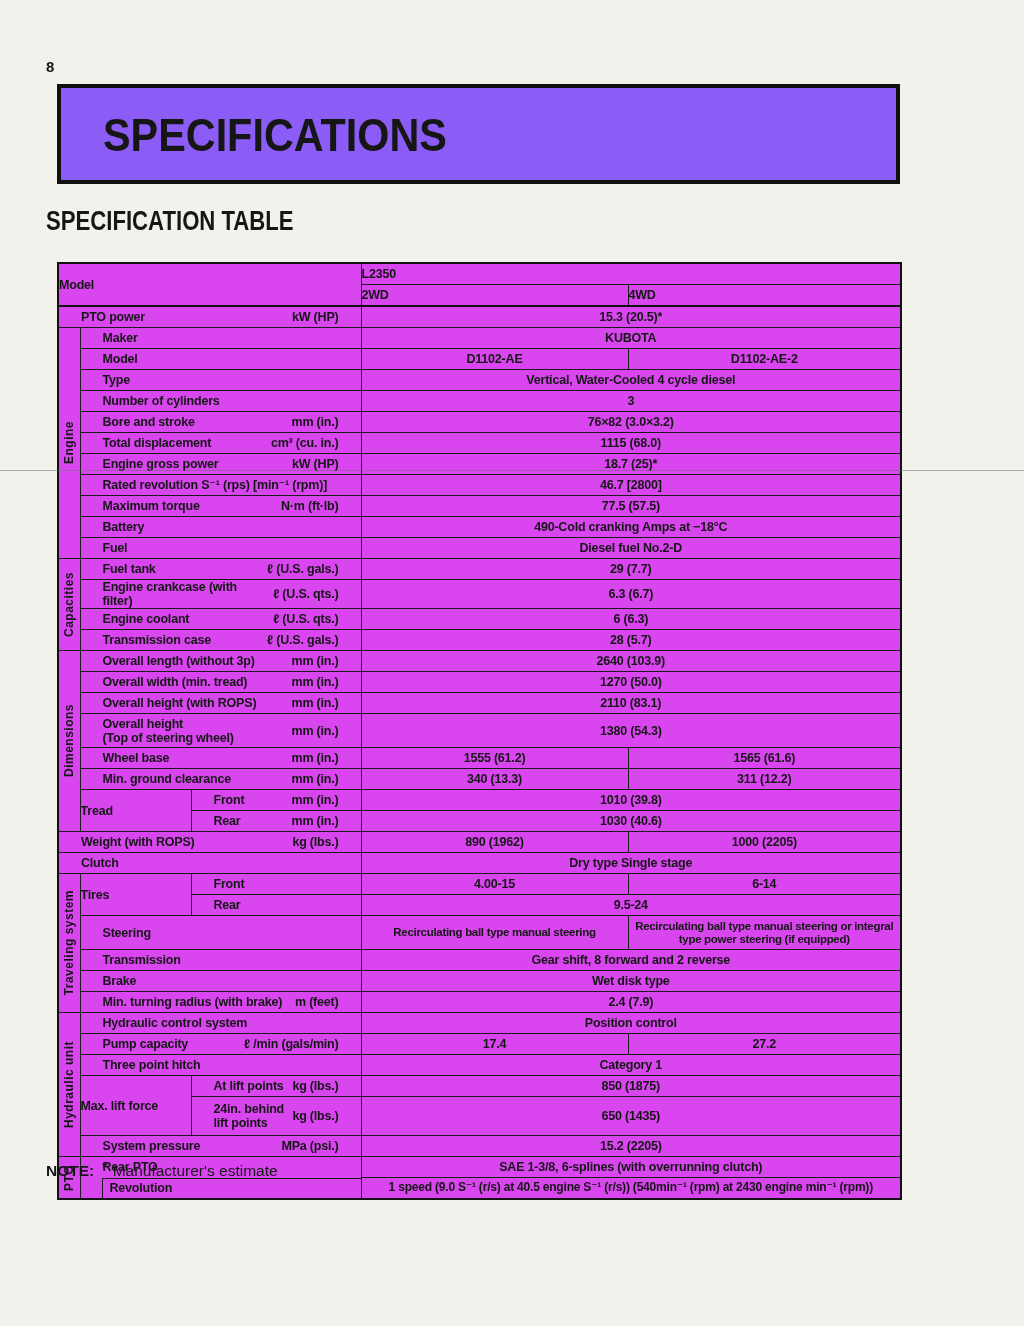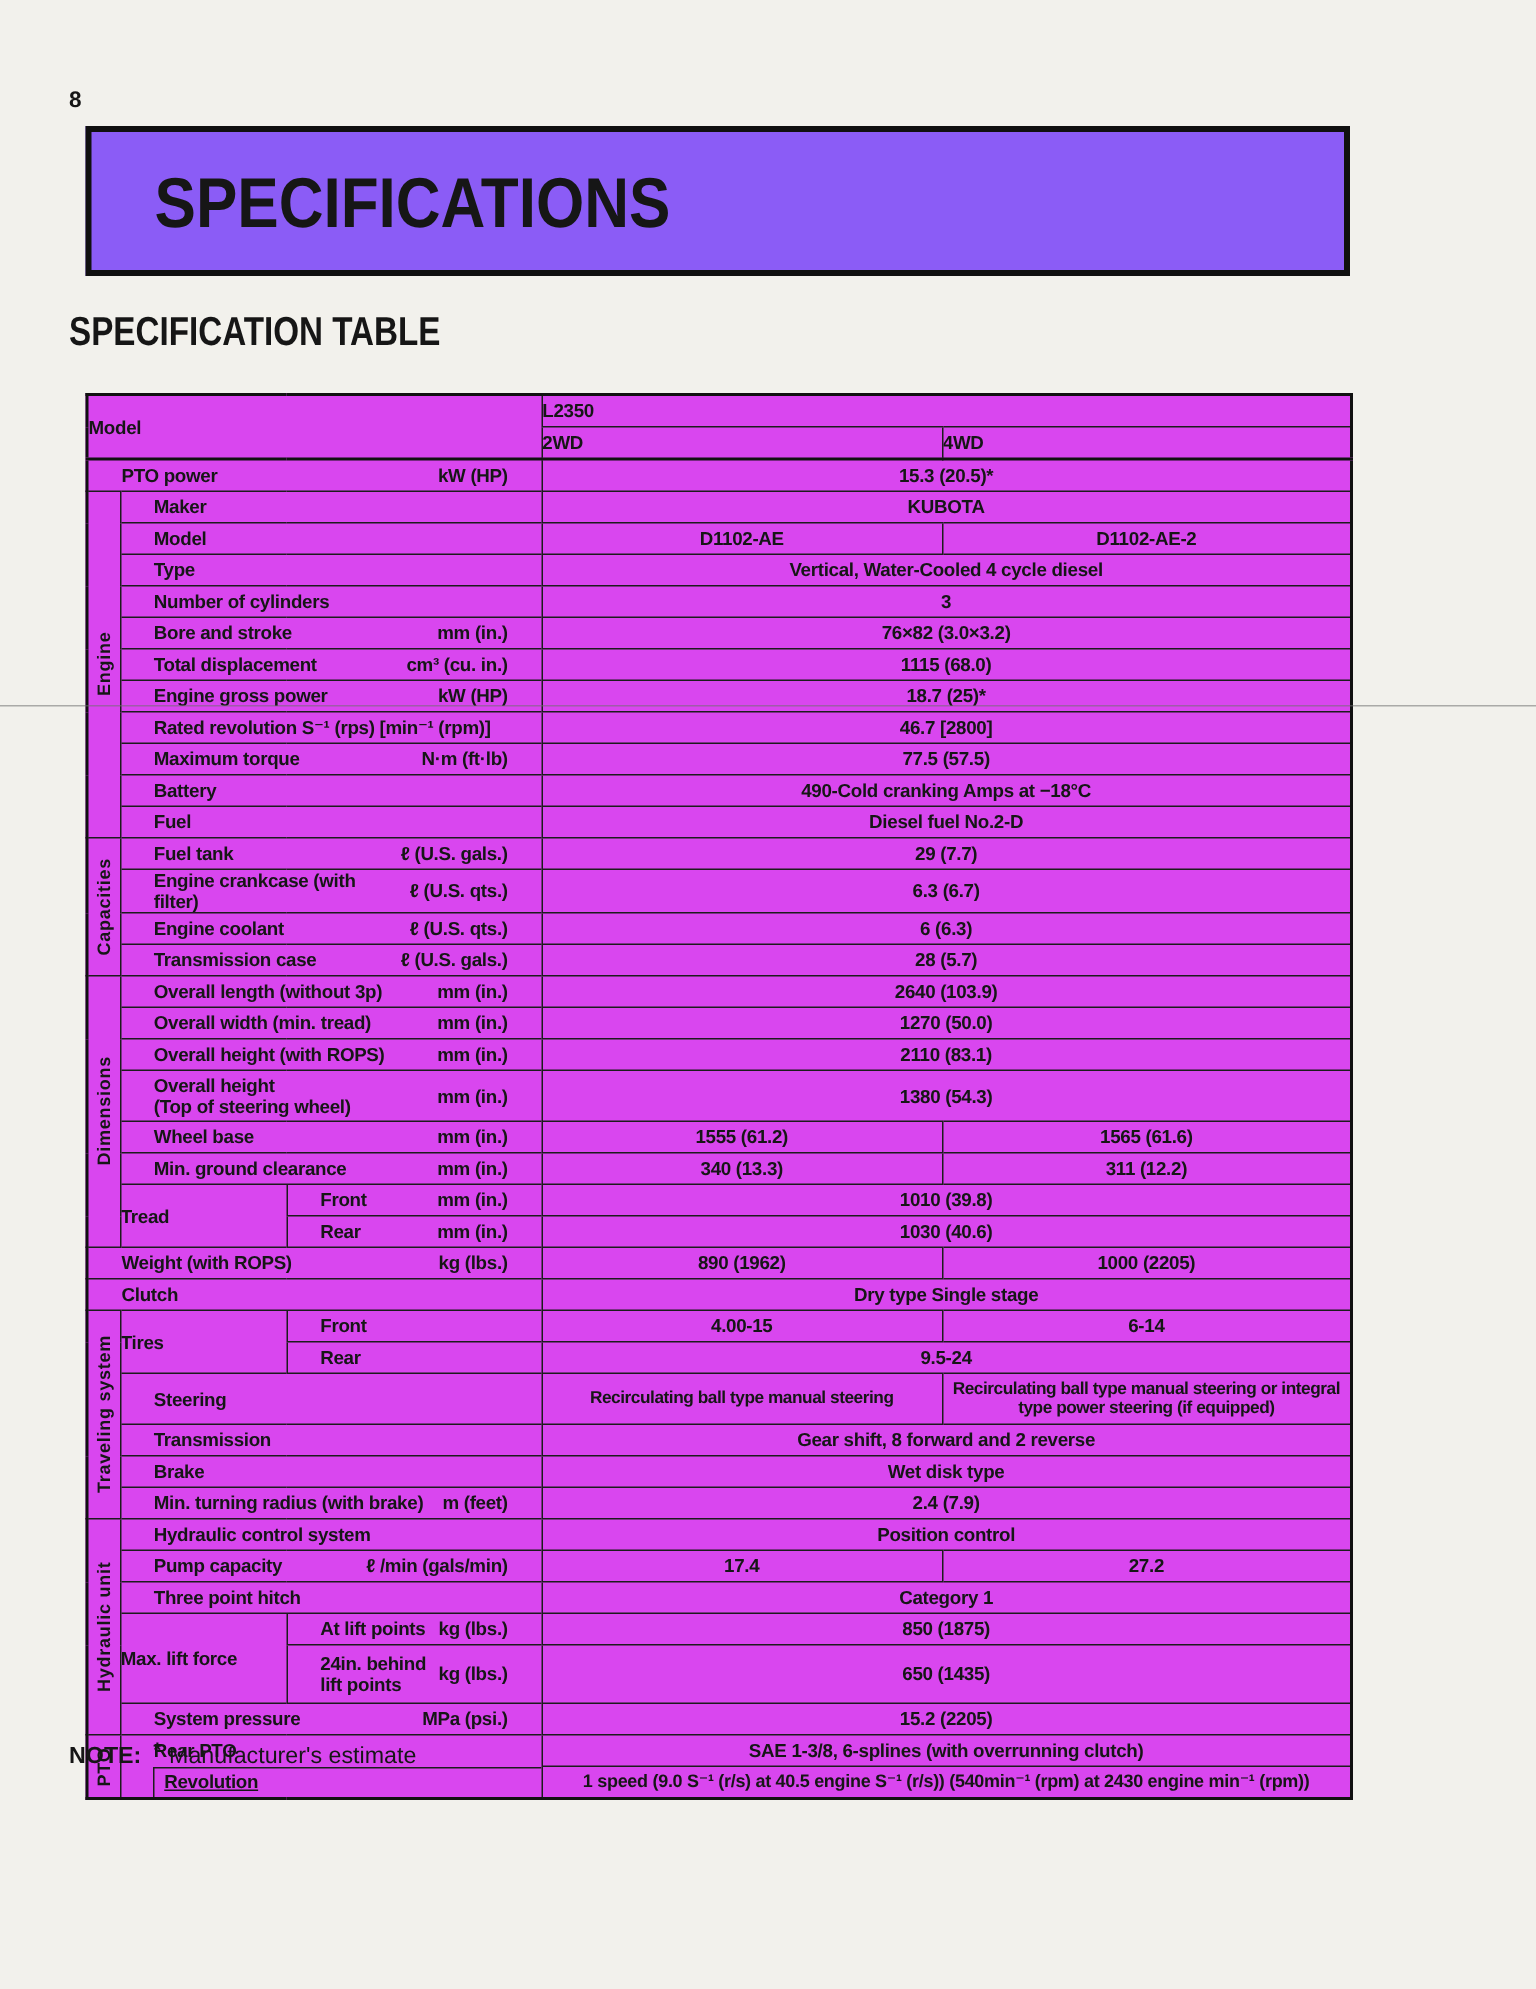--- a/index.html
+++ b/index.html
@@ -54,21 +54,21 @@
   .ltext{text-align:left;}
   .unit{white-space:nowrap;padding-left:6px;}
   td.pcell{padding-left:7px;}
   td.vcell{text-align:center;padding:0 3px;}
   td.vcell.vsm{font-size:11.5px;letter-spacing:-0.3px;}
   td.vcell.vxs{font-size:12px;letter-spacing:-0.2px;}
   td.icell{border-top:none !important;padding:0;}
   .ibox{
     margin-left:21px;height:100%;box-sizing:border-box;
     border-left:1px solid #1c1c1c;border-top:1px solid #1c1c1c;
-    display:flex;align-items:center;padding-left:7px;text-decoration:underline;
+    display:flex;align-items:center;padding-left:7px;
   }
   .fold-line{
     position:absolute;left:0;top:470px;width:1024px;height:1px;
     background:#6f6f6f;opacity:0.55;z-index:4;pointer-events:none;
   }
   .note{
     position:absolute;left:46px;top:1162px;width:900px;
     font-size:15.5px;display:flex;align-items:baseline;white-space:nowrap;
   }
   .note .nlabel{font-weight:bold;}

